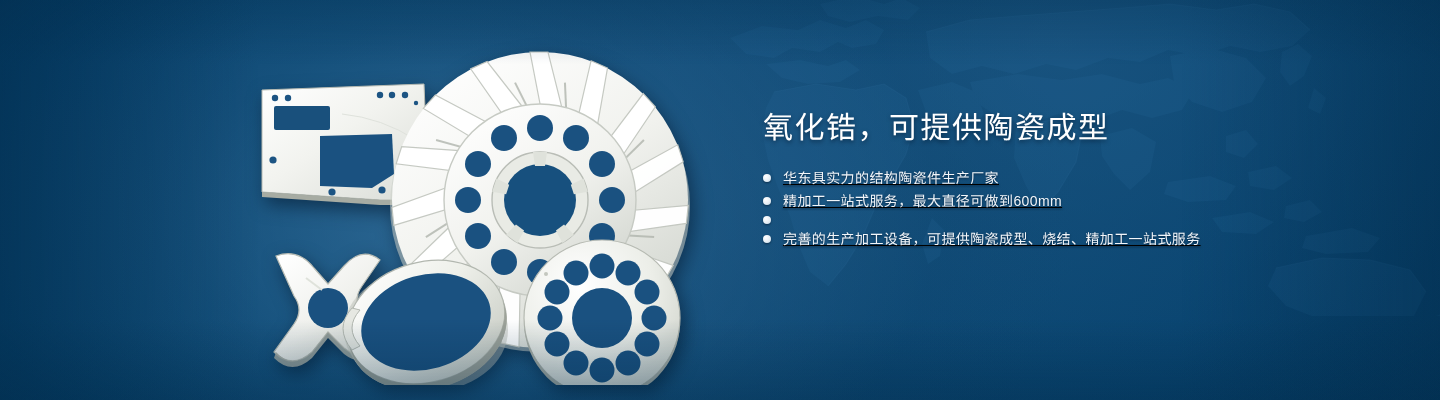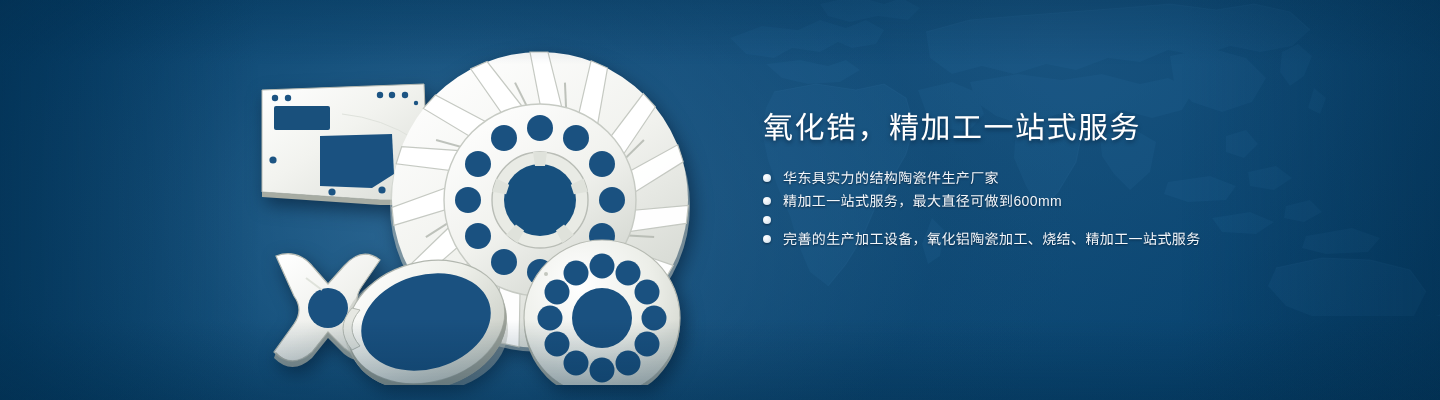--- a/index.html
+++ b/index.html
@@ -38,21 +38,21 @@
     filter:drop-shadow(4px 7px 9px rgba(0,18,38,.55));}
 
   
   .textblock{position:absolute;left:763px;top:108px;width:620px;}
   .title{
     color:#ffffff;font-size:30px;line-height:40px;letter-spacing:1.5px;
     font-weight:400;white-space:nowrap;
     text-shadow:0 2px 4px rgba(0,20,40,.55);
     margin:0 0 22px 0;
   }
-  ul.features{list-style:none;margin:0;padding:0;}
+  ul.features{list-style:none;margin:0;padding:0;text-decoration:underline;}
   ul.features li{
     display:flex;align-items:center;
     margin:0 0 7px 0;
     color:#f2f6fa;font-size:14px;line-height:16px;letter-spacing:.4px;
     text-shadow:0 1px 2px rgba(0,15,32,.6);
   }
   .dot{
     flex:0 0 auto;width:8px;height:8px;border-radius:50%;
     background:radial-gradient(circle at 34% 30%,#ffffff 0%,#e6eef5 55%,#c3d3e0 100%);
     margin-right:12px;
@@ -270,33 +270,33 @@
           <circle cx="-26" cy="-45" r="12.5"></circle>
         </g>
         <circle cx="-56" cy="-44" r="2" fill="#c3c7bf"></circle>
       </g>
     </svg>
   </div>
 
   <div class="vignette"></div>
 
   <div class="textblock">
-    <h1 class="title">氧化锆，精加工一站式服务</h1>
+    <h1 class="title">氧化锆，可提供陶瓷成型</h1>
     <ul class="features">
       <li>
         <span class="dot"></span>
         <span>华东具实力的结构陶瓷件生产厂家</span>
       </li>
       <li>
         <span class="dot"></span>
         <span>精加工一站式服务，最大直径可做到600mm</span>
       </li>
       <li>
         <span class="dot"></span>
       </li>
       <li>
         <span class="dot"></span>
-        <span>完善的生产加工设备，氧化铝陶瓷加工、烧结、精加工一站式服务</span>
+        <span>完善的生产加工设备，可提供陶瓷成型、烧结、精加工一站式服务</span>
       </li>
     </ul>
   </div>
 
 </div>
 
 </body></html>

